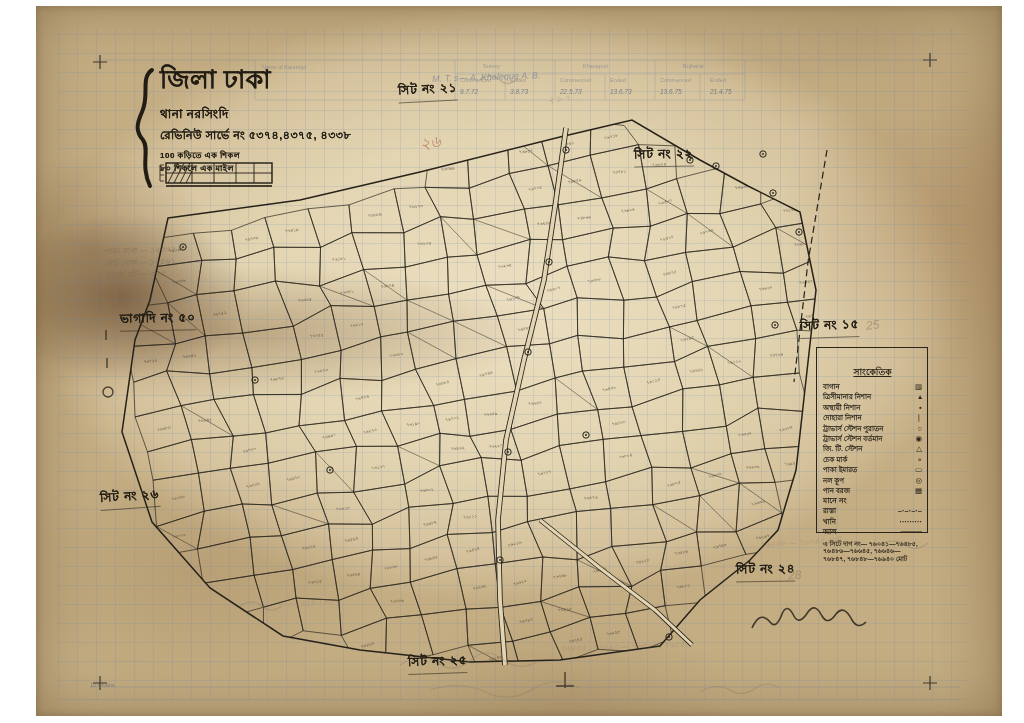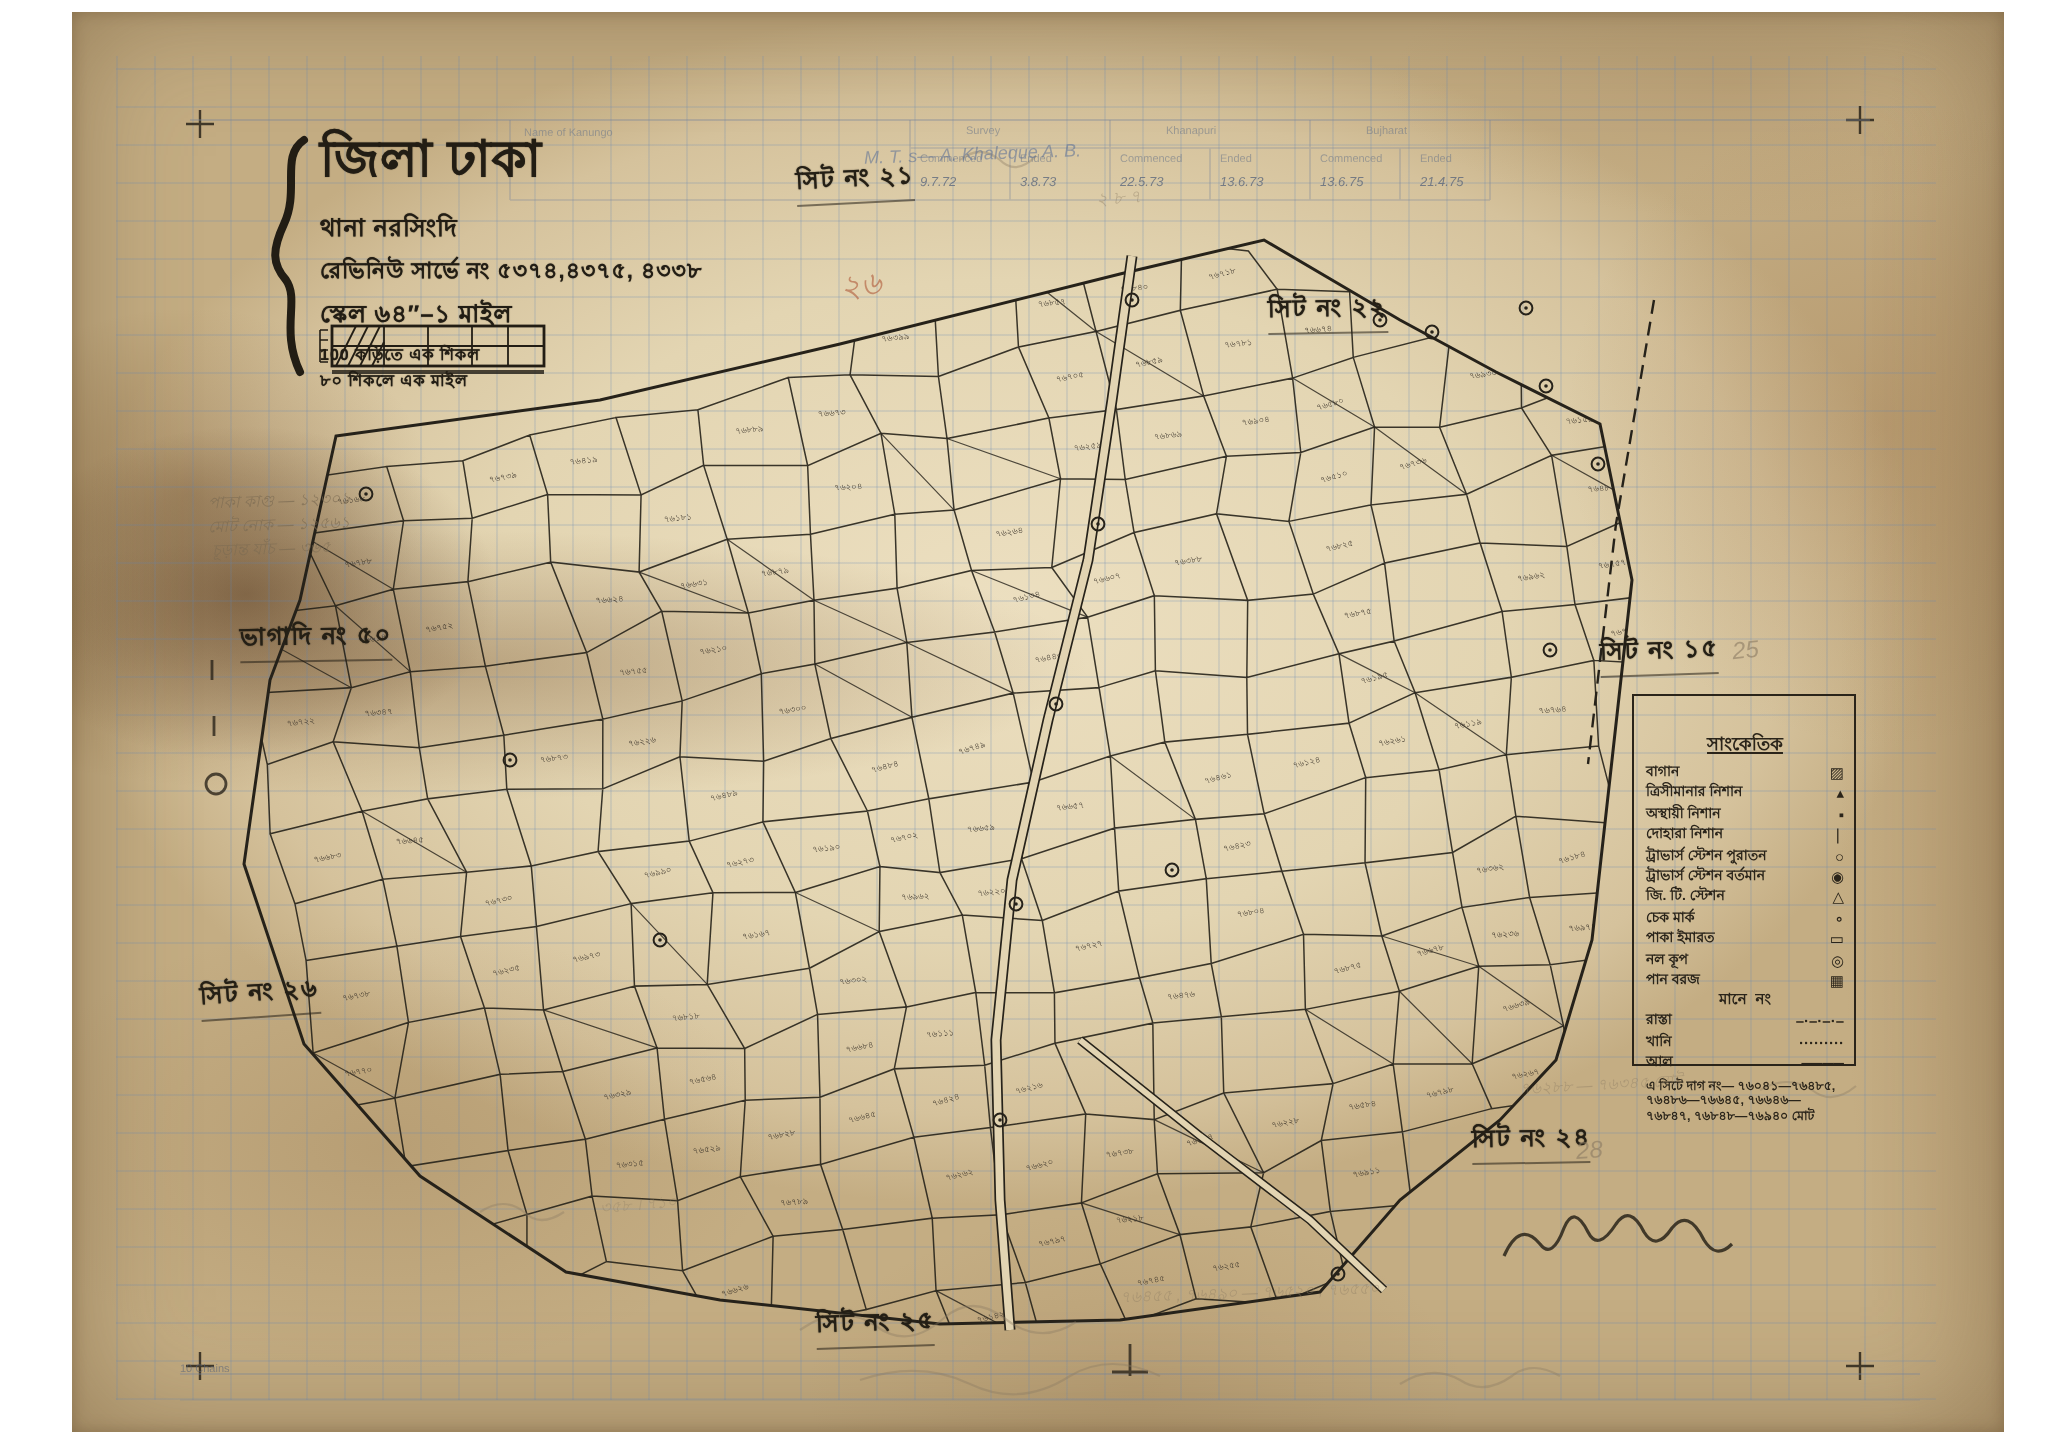--- a/index.html
+++ b/index.html
@@ -37,21 +37,21 @@
     border-bottom:1px solid rgba(36,31,21,.55);padding-bottom:1px;}
   
   #legend-box{position:absolute;left:816px;top:347px;width:112px;height:186px;
     border:1.6px solid #2a241a;padding:17px 5px 2px 6px;box-sizing:border-box;
     color:#2a241a;}
   #legend-title{font-size:9px;font-weight:bold;text-align:center;
     text-decoration:underline;margin-bottom:2px;}
   .lg-row{display:flex;justify-content:space-between;align-items:center;
     font-size:7px;font-weight:bold;line-height:10.4px;white-space:nowrap;}
   .lg-sym{font-size:7.5px;}
-  #legend-mid{font-size:7.5px;font-weight:bold;text-align:center;line-height:10px;font-family:Liberation Mono, monospace;}
+  #legend-mid{font-size:7.5px;font-weight:bold;line-height:10px;}
   #legend-note{font-size:6.3px;font-weight:bold;line-height:7.6px;margin-top:2px;}
   
   #stamp-box{position:absolute;left:728px;top:596px;width:190px;height:50px;
     border:2px solid #2a241a;box-shadow:inset 0 0 0 1px rgba(42,36,26,.35);
     box-sizing:border-box;color:#2a241a;text-align:center;padding-top:2px;}
   #stamp-box .s1{font-size:7.6px;font-weight:bold;line-height:9px;}
   #stamp-box .s2{font-size:7.6px;font-weight:bold;line-height:9px;position:absolute;
     bottom:2px;left:0;right:0;}
   
   .form-cell{position:absolute;font-size:5.5px;color:#6b7688;opacity:.55;white-space:nowrap;}
@@ -272,21 +272,20 @@
       <path d="M480 80 q10 -8 20 0 q8 8 18 -2"></path>
     </g>
 
     <path d="M752 628 q8 -18 18 -6 q6 8 12 -8 q5 -12 12 2 q5 10 14 -4 q7 -10 14 4 q6 10 14 -2 q8 -10 16 6 q6 10 14 2" fill="none" stroke="#2a241a" stroke-width="1.6" opacity=".85"></path>
   </svg>
 
   <div id="title-block" class="abs ink bn" style="left:160px;top:60px;">
     <div class="t-district">জিলা ঢাকা</div>
     <div class="t-line">থানা নরসিংদি</div>
     <div class="t-line" style="font-size:11px">রেভিনিউ সার্ভে নং ৫৩৭৪,৪৩৭৫, ৪৩৩৮</div>
-    <div class="t-line">স্কেল ৬৪″–১ মাইল</div>
     <div class="t-small" style="margin-top:3px">100 কড়িতে এক শিকল</div>
     <div class="t-small">৮০ শিকলে এক মাইল</div>
   </div>
 
   <div id="sheet-labels">
       <div class="sheet-label" style="left: 398px; top: 80px; transform: rotate(-3deg);">সিট নং ২১</div>
       <div class="sheet-label" style="left: 634px; top: 145px; transform: rotate(-1deg);">সিট নং ২২</div>
       <div class="sheet-label" style="left: 800px; top: 316px; transform: rotate(-2deg);">সিট নং ১৫</div>
       <div class="sheet-label" style="left: 120px; top: 309px; transform: rotate(-1deg);">ভাগাদি নং ৫০</div>
       <div class="sheet-label" style="left: 100px; top: 487px; transform: rotate(-4deg);">সিট নং ২৬</div>

